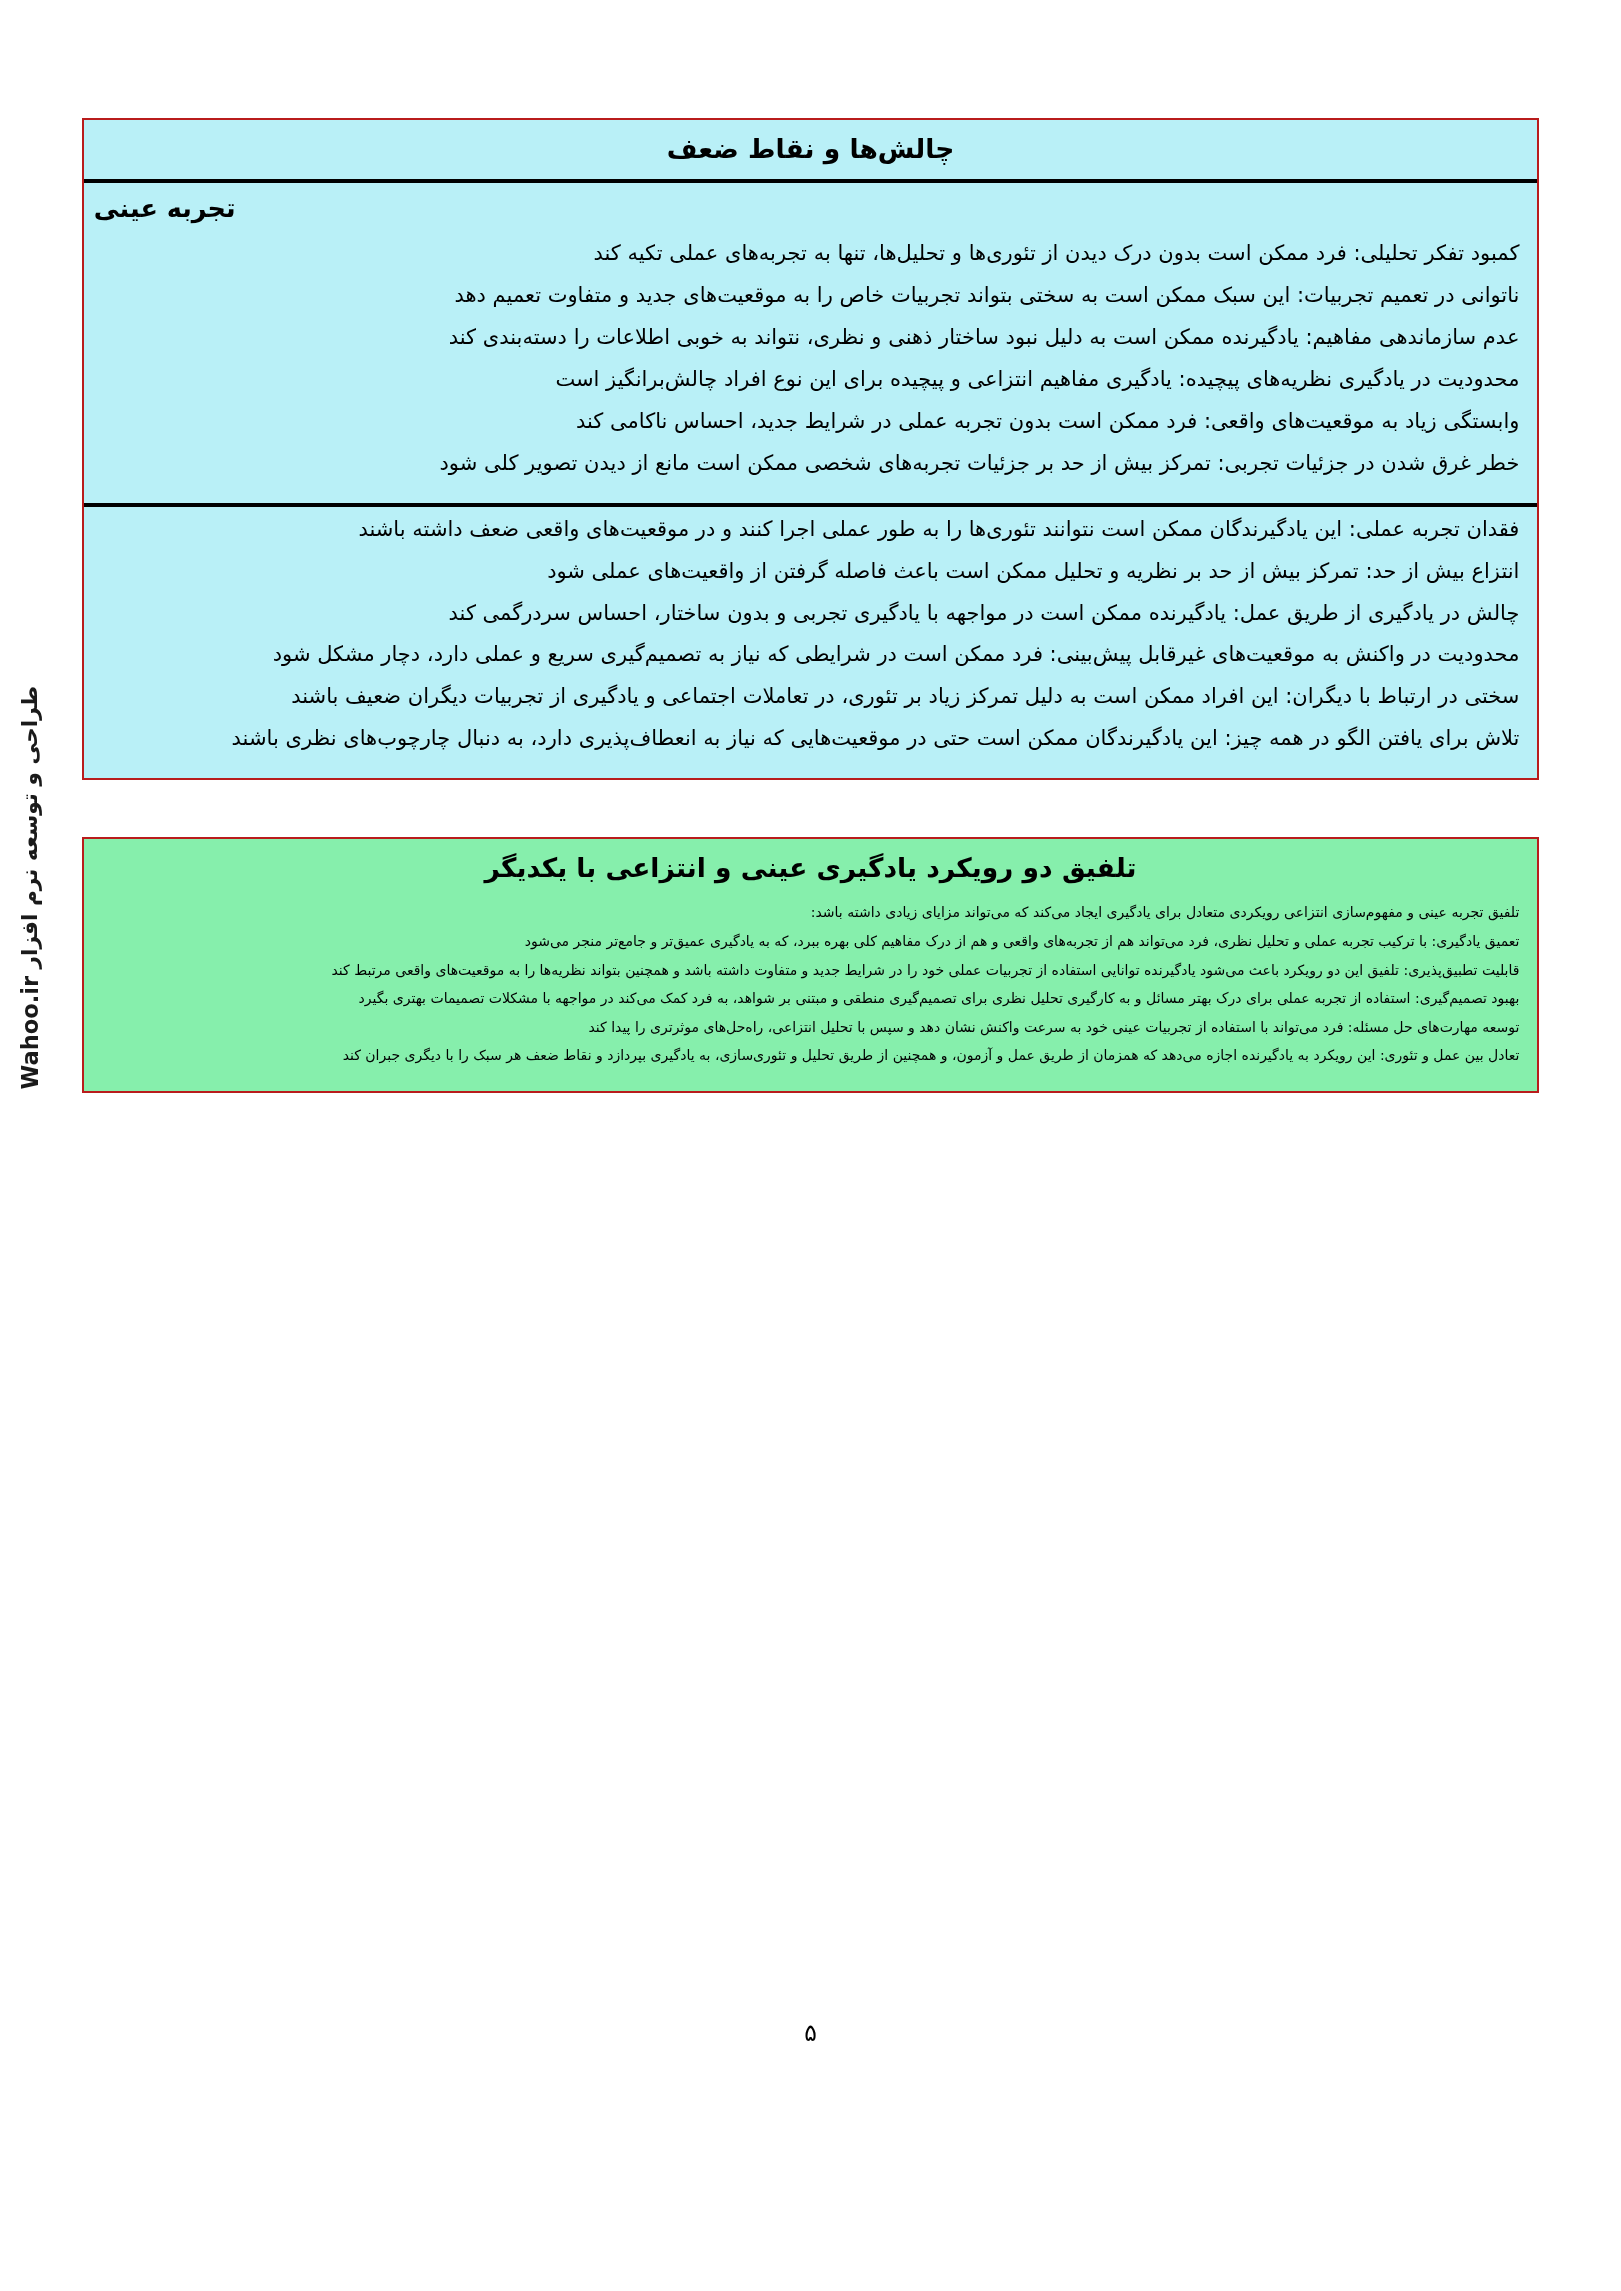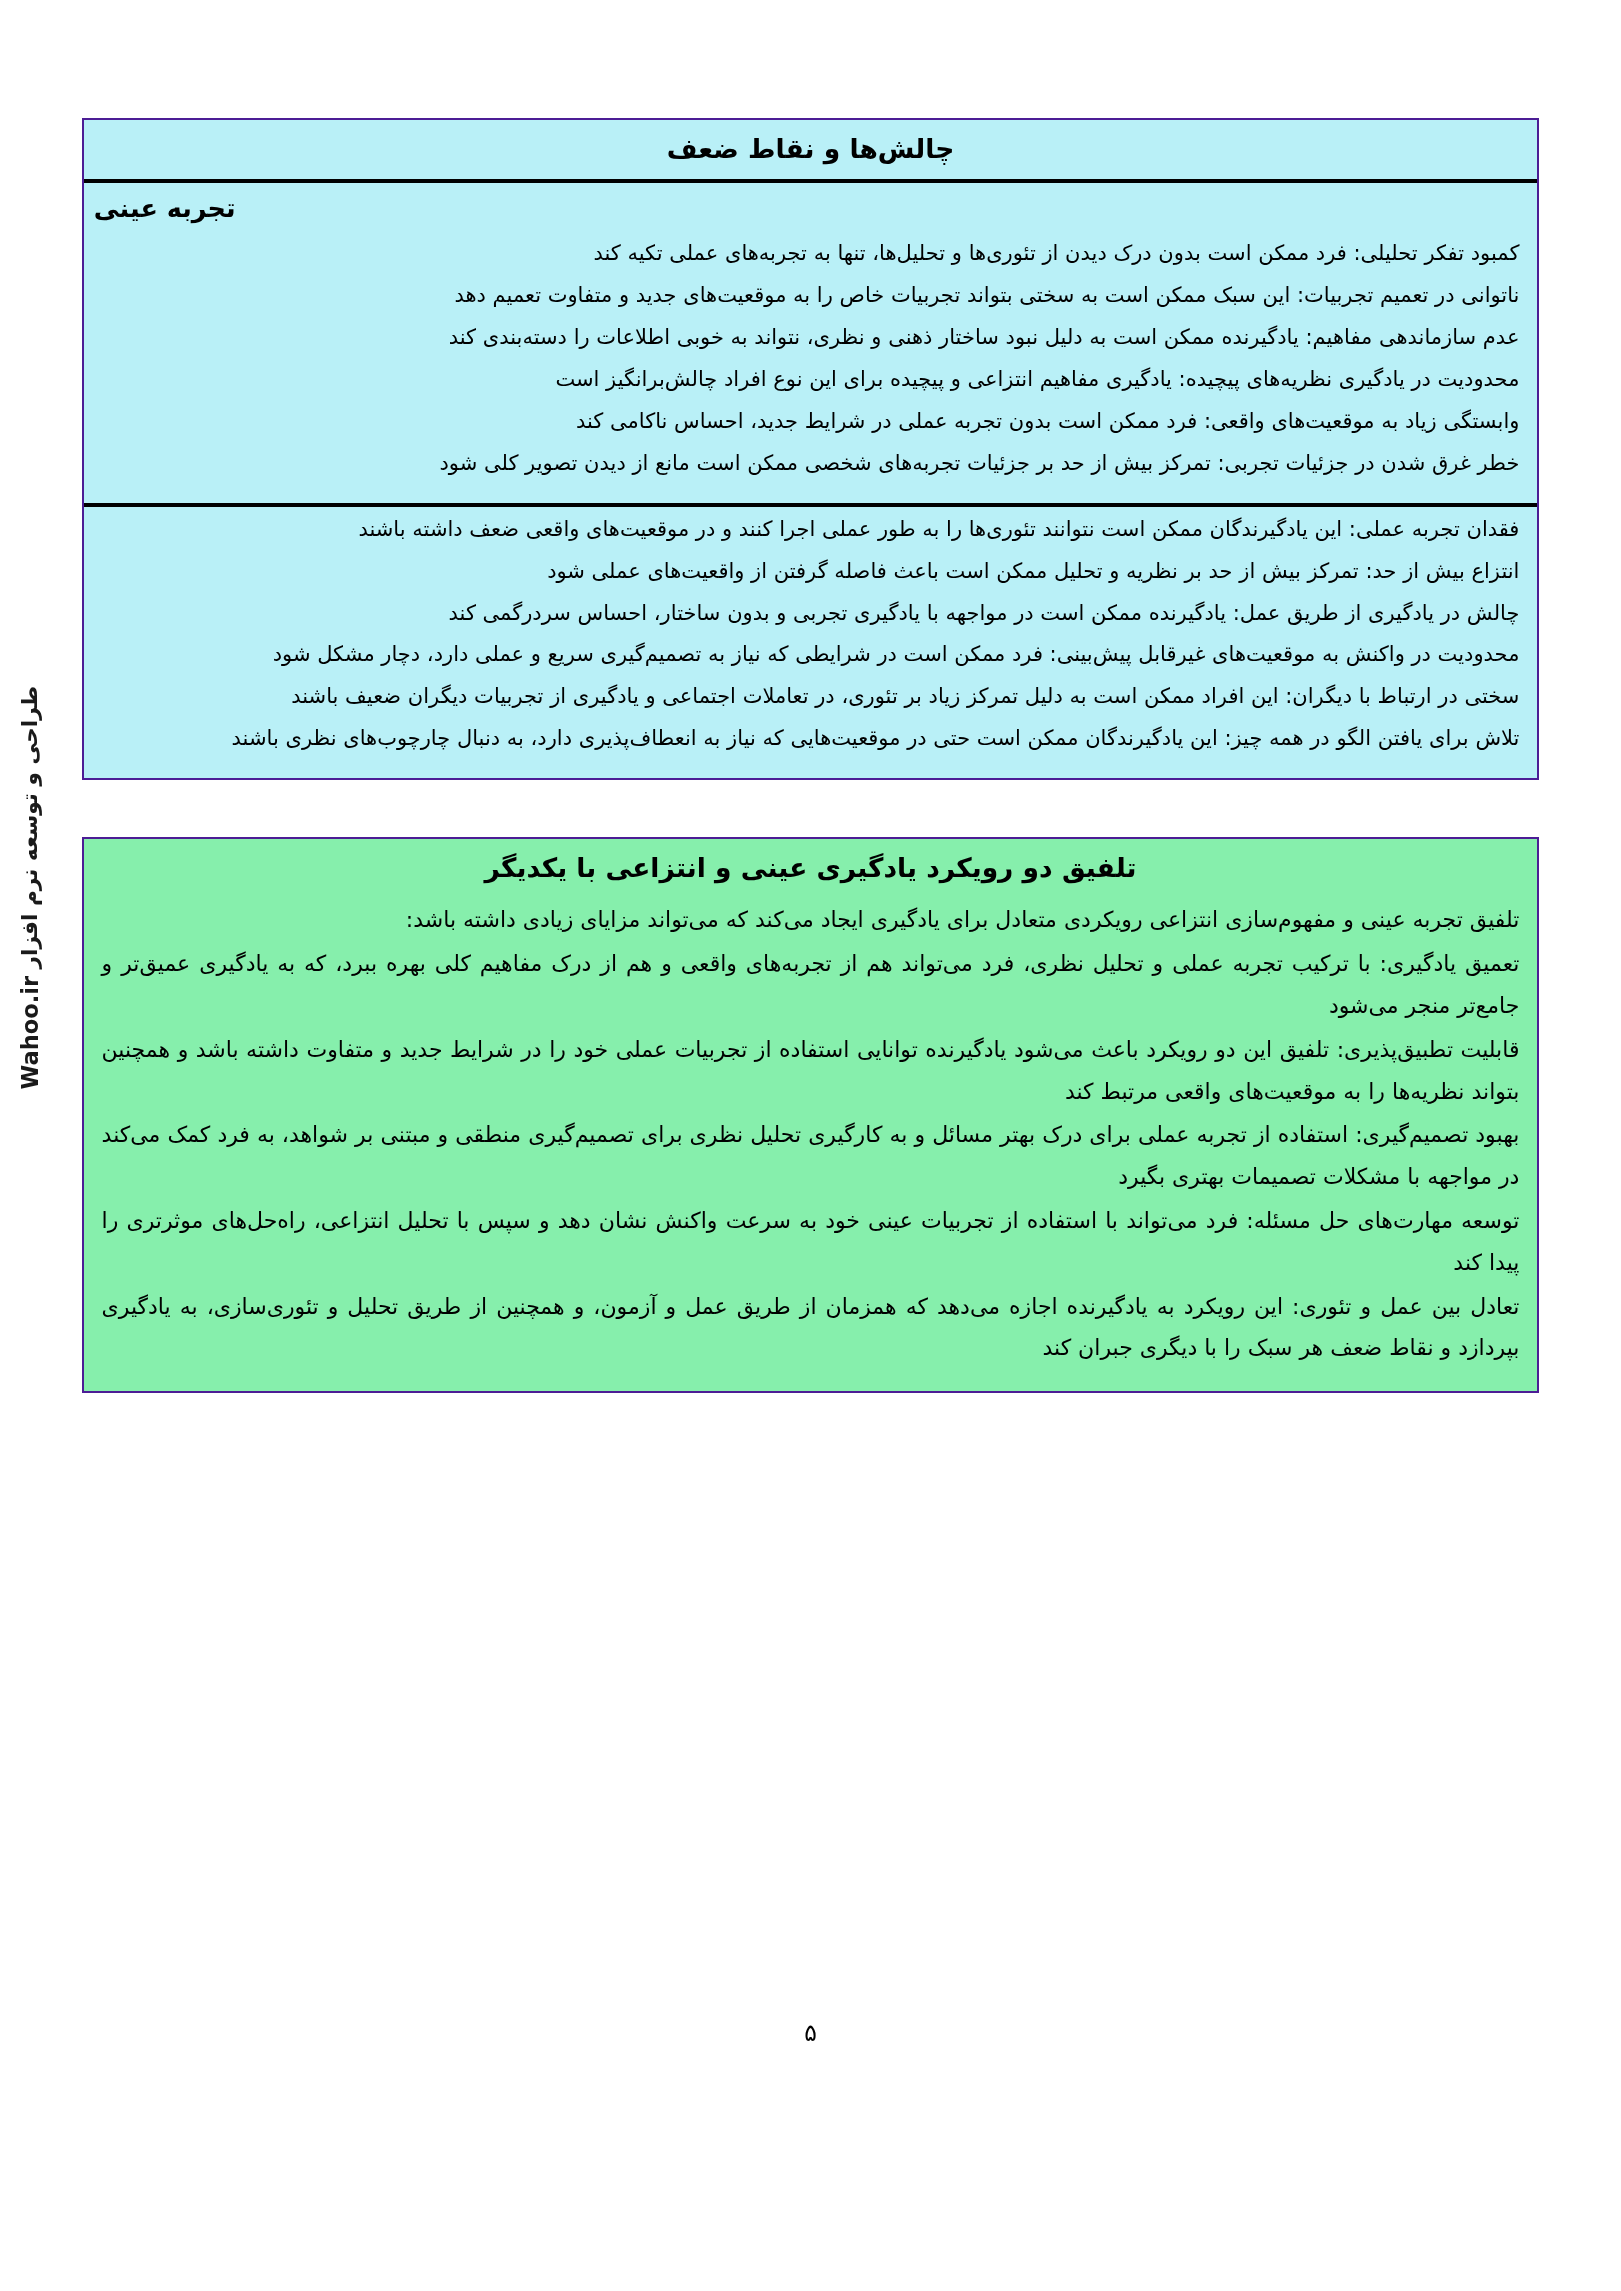--- a/index.html
+++ b/index.html
@@ -46,21 +46,21 @@
   
   .content {
     position: absolute;
     right: 82px;
     left: 82px;
     top: 118px;
   }
 
   
   .tbl {
-    border: 2px solid #4c1d95;
+    border: 2px solid #b91c1c;
     border-collapse: collapse;
     width: 100%;
     box-sizing: border-box;
   }
 
   .blue-block {
     background: #b9f0f7;
   }
   .green-block {
     background: #86efac;
@@ -94,21 +94,21 @@
     text-align: justify;
     text-align-last: right;
     direction: rtl;
   }
   .body-cell p {
     margin: 0 0 1px 0;
   }
 
   .green-body {
     padding: 2px 17.6px 19.6px 17.6px;
-    font-size: 22px;
+    font-size: 14px;
     line-height: 1.9;
     text-align: justify;
     text-align-last: right;
     direction: rtl;
     margin-left: 34px;
   }
   .green-body p {
     margin: 0 0 2px 0;
   }
 

